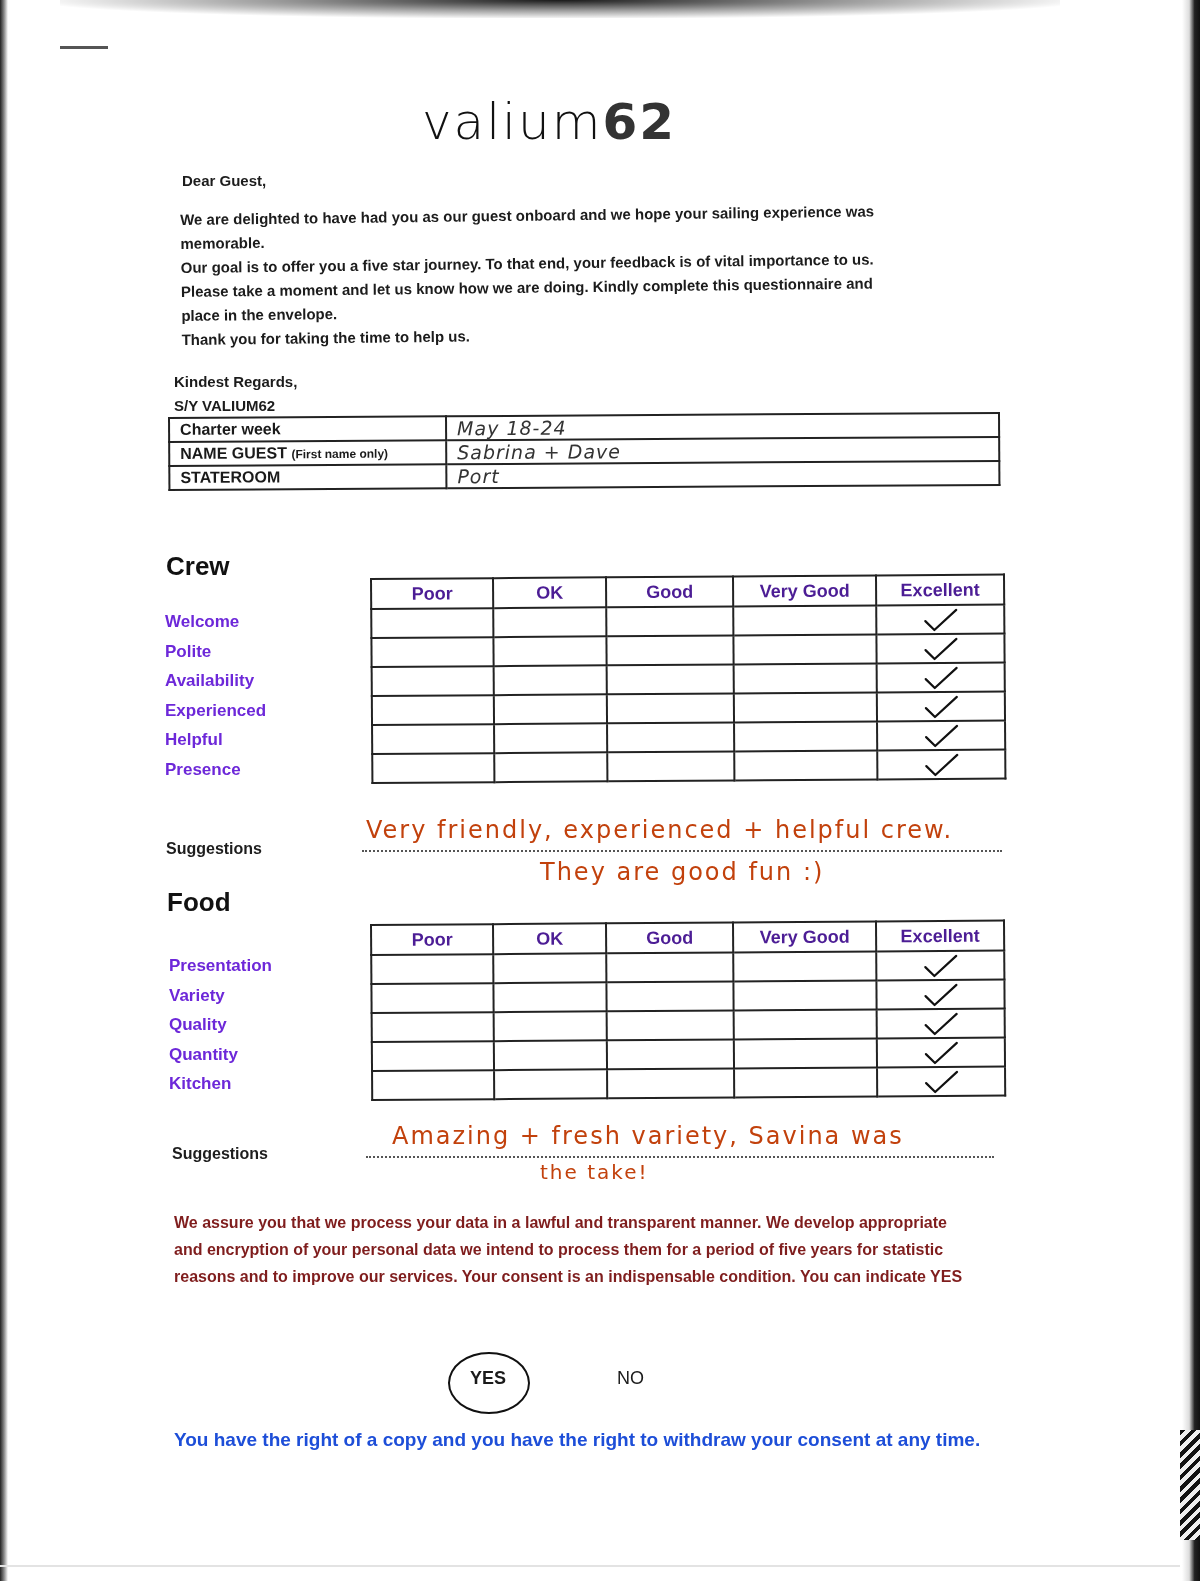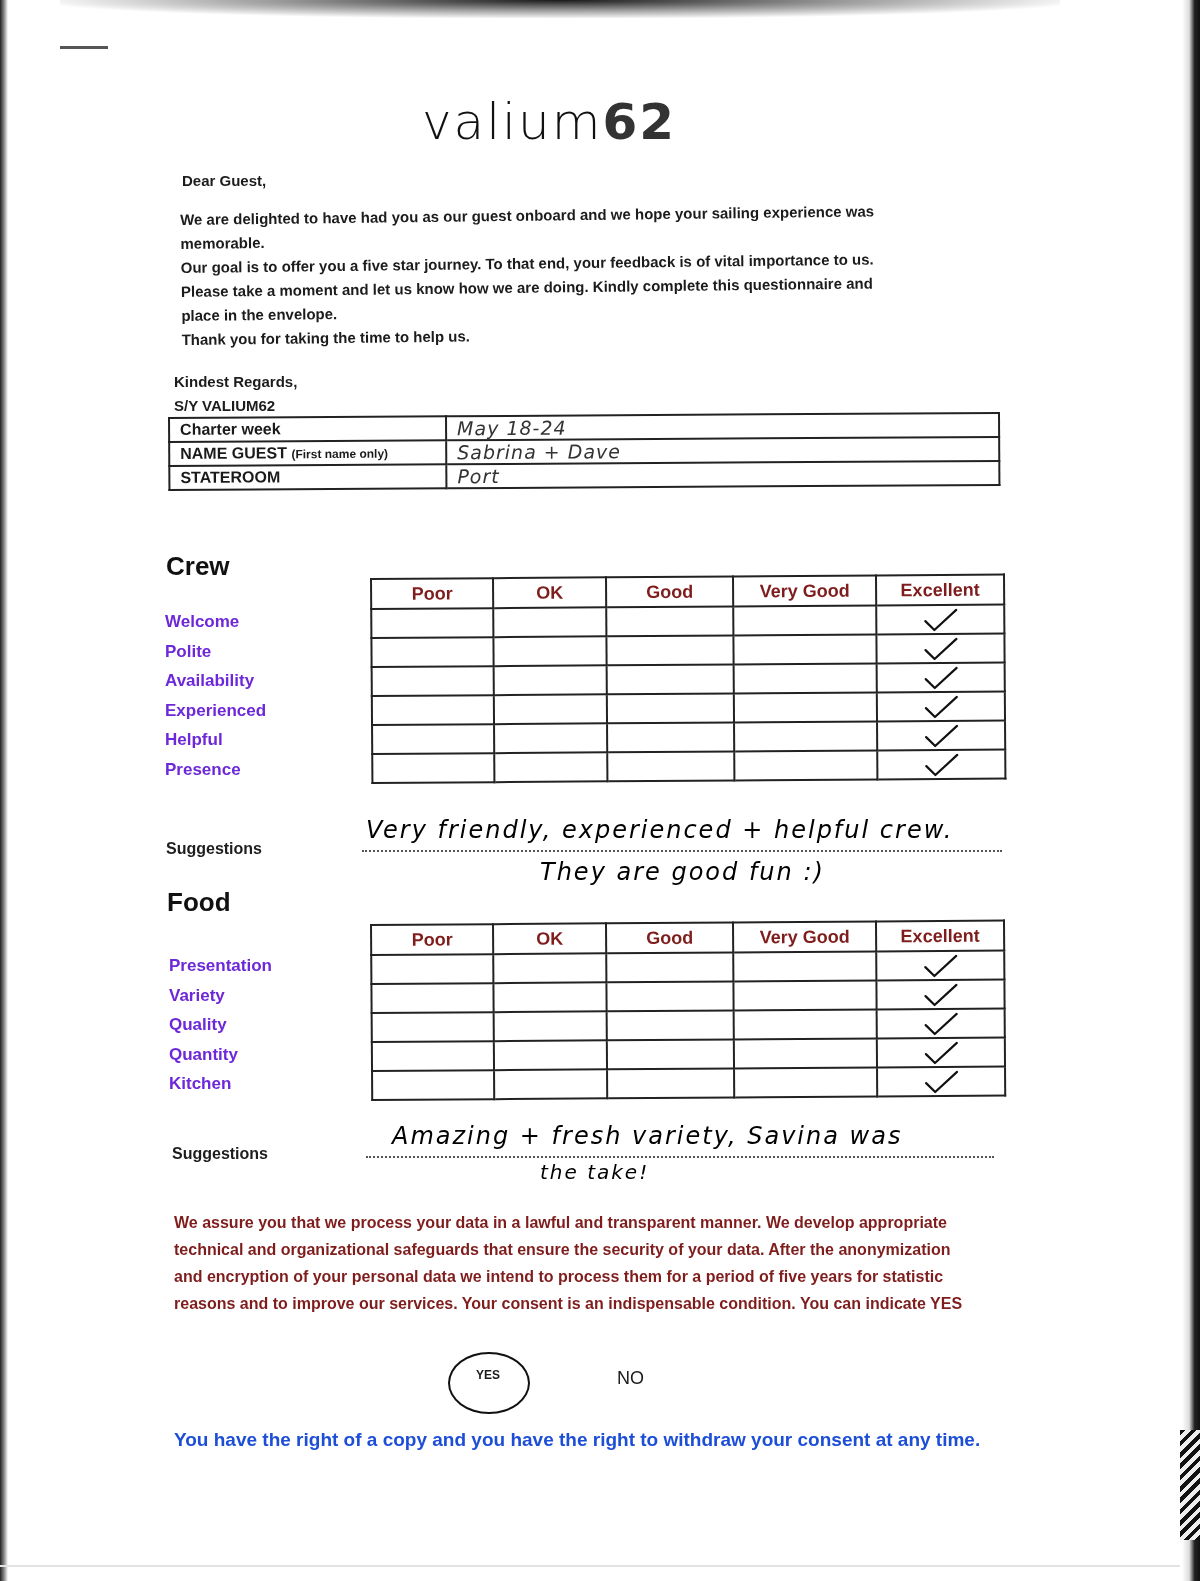--- a/index.html
+++ b/index.html
@@ -54,39 +54,39 @@
   .info-table .small { font-size: 12px; }
 
   .section-title { position: absolute; font-size: 26px; font-weight: bold; color: #111; }
   .row-labels { position: absolute; font-size: 17px; font-weight: bold; color: #6d28d9; }
   .row-labels div { height: 29.5px; line-height: 29.5px; }
 
   .rating-table {
     position: absolute; border-collapse: collapse; transform: rotate(-0.4deg); transform-origin: left top;
   }
   .rating-table th, .rating-table td { border: 2px solid #222; }
-  .rating-table th { font-size: 18px; font-weight: bold; height: 28px; padding: 0; color: #7f1d1d; }
+  .rating-table th { font-size: 18px; font-weight: bold; height: 28px; padding: 0; color: #4c1d95; }
   .rating-table td { height: 27px; padding: 0; text-align: center; }
   .rating-table col.c1 { width: 122px; } .rating-table col.c2 { width: 113px; }
   .rating-table col.c3 { width: 127px; } .rating-table col.c4 { width: 143px; }
   .rating-table col.c5 { width: 128px; }
   .check { display: inline-block; width: 40px; height: 26px; vertical-align: middle; }
 
   .sugg-label { position: absolute; font-size: 16px; font-weight: bold; color: #1d1d1d; }
   .dotline { position: absolute; height: 0; border-bottom: 2px dotted #555; }
   .hand {
-    position: absolute; font-family: "DejaVu Sans", sans-serif; font-style: italic; font-size: 24px;
-    color: #000000; letter-spacing: 2px; white-space: nowrap;
+    position: absolute; font-family: "DejaVu Sans", sans-serif; font-size: 24px;
+    color: #c2410c; letter-spacing: 2px; white-space: nowrap;
   }
 
   .privacy { position: absolute; left: 174px; top: 1209px; width: 830px; font-size: 16px; font-weight: bold; line-height: 27px; color: #7f1d1d; }
   .privacy p { margin: 0; }
   .consent-yes { position: absolute; left: 448px; top: 1352px; width: 80px; height: 60px; }
   .consent-yes .circle { position: absolute; left: 0; top: 0; width: 78px; height: 58px; border: 2px solid #111; border-radius: 50%; }
-  .consent-yes .txt { position: absolute; left: 0; top: 16px; width: 80px; text-align: center; font-size: 12px; font-weight: bold; }
+  .consent-yes .txt { position: absolute; left: 0; top: 16px; width: 80px; text-align: center; font-size: 18px; font-weight: bold; }
   .consent-no { position: absolute; left: 617px; top: 1368px; font-size: 18px; font-weight: normal; }
   .footer-note { position: absolute; left: 174px; top: 1429px; font-size: 19px; font-weight: bold; color: #1d4ed8; }
 </style>
 </head>
 <body>
 
 <div class="scan-top-shadow"></div>
 <div class="scan-left"></div>
 <div class="scan-right"></div>
 <div class="scan-right-stripes"></div>
@@ -293,21 +293,20 @@
     </tbody>
 </table>
 
 <div class="sugg-label" style="left:172px; top:1145px;">Suggestions</div>
 <div class="dotline" style="left:366px; top:1156px; width:628px;"></div>
 <div class="hand" style="left:392px; top:1122px;">Amazing + fresh variety, Savina was</div>
 <div class="hand" style="left:540px; top:1160px; font-size:20px;">the take!</div>
 
 <div class="privacy">
   <p>We assure you that we process your data in a lawful and transparent manner. We develop appropriate</p>
-  <p>technical and organizational safeguards that ensure the security of your data. After the anonymization</p>
   <p>and encryption of your personal data we intend to process them for a period of five years for statistic</p>
   <p>reasons and to improve our services.  Your consent is an indispensable condition. You can indicate YES</p>
 </div>
 <div class="consent-yes">
   <div class="circle"></div>
   <div class="txt">YES</div>
 </div>
 <div class="consent-no">NO</div>
 <div class="footer-note">You have the right of a copy and you have the right to withdraw your consent at any time.</div>
 

